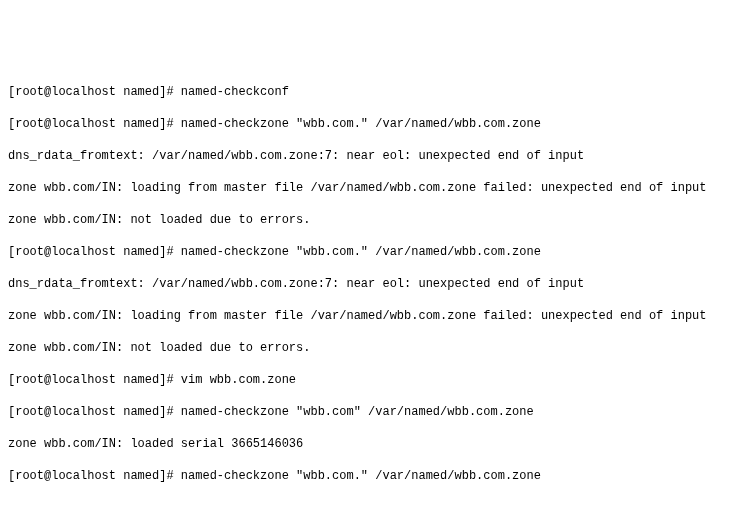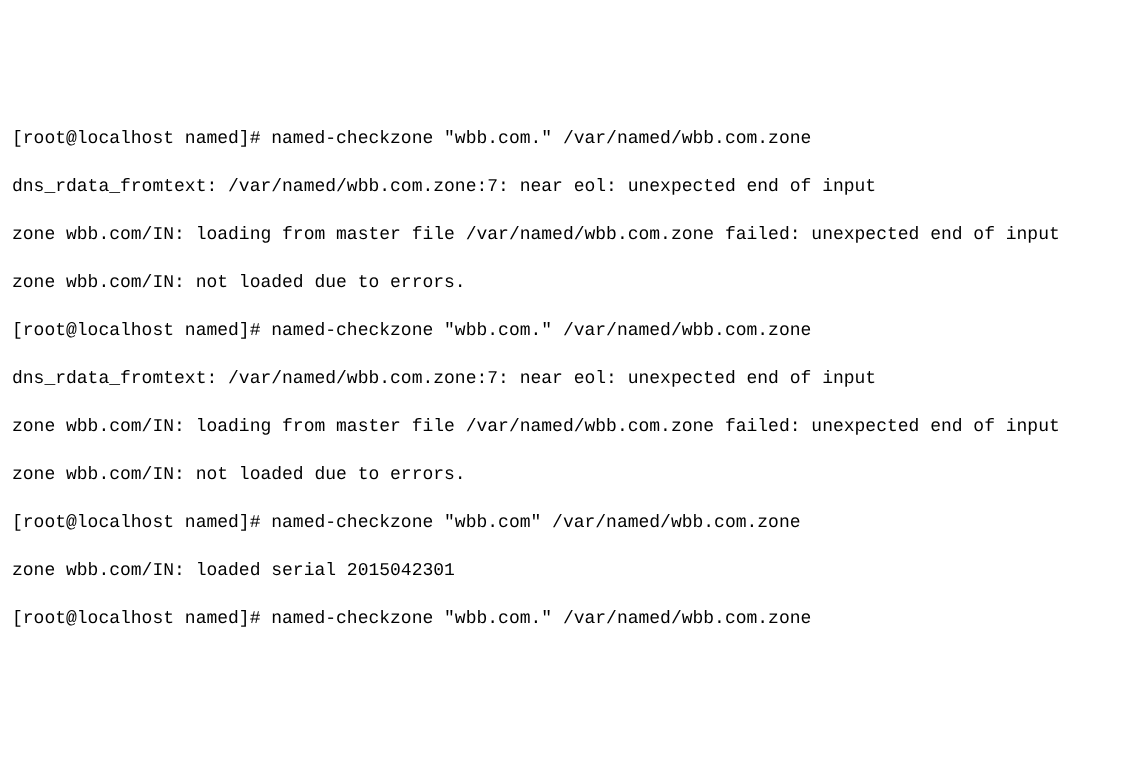--- a/index.html
+++ b/index.html
@@ -25,30 +25,32 @@
     .line {
       display: block;
     }
   </style>
 </head>
 <body>
 
 
 
 <div class="terminal-output">
+<span class="line">[root@localhost named]# named-checkconf</span>
 <span class="line">[root@localhost named]# named-checkzone "wbb.com." /var/named/wbb.com.zone</span>
 <span class="line">dns_rdata_fromtext: /var/named/wbb.com.zone:7: near eol: unexpected end of input</span>
 <span class="line">zone wbb.com/IN: loading from master file /var/named/wbb.com.zone failed: unexpected end of input</span>
 <span class="line">zone wbb.com/IN: not loaded due to errors.</span>
 <span class="line">[root@localhost named]# named-checkzone "wbb.com." /var/named/wbb.com.zone</span>
 <span class="line">dns_rdata_fromtext: /var/named/wbb.com.zone:7: near eol: unexpected end of input</span>
 <span class="line">zone wbb.com/IN: loading from master file /var/named/wbb.com.zone failed: unexpected end of input</span>
 <span class="line">zone wbb.com/IN: not loaded due to errors.</span>
+<span class="line">[root@localhost named]# vim wbb.com.zone</span>
 <span class="line">[root@localhost named]# named-checkzone "wbb.com" /var/named/wbb.com.zone</span>
-<span class="line">zone wbb.com/IN: loaded serial 2015042301</span>
+<span class="line">zone wbb.com/IN: loaded serial 3665146036</span>
 <span class="line">[root@localhost named]# named-checkzone "wbb.com." /var/named/wbb.com.zone</span>
 
 
 
 
 
 
 
 
 

